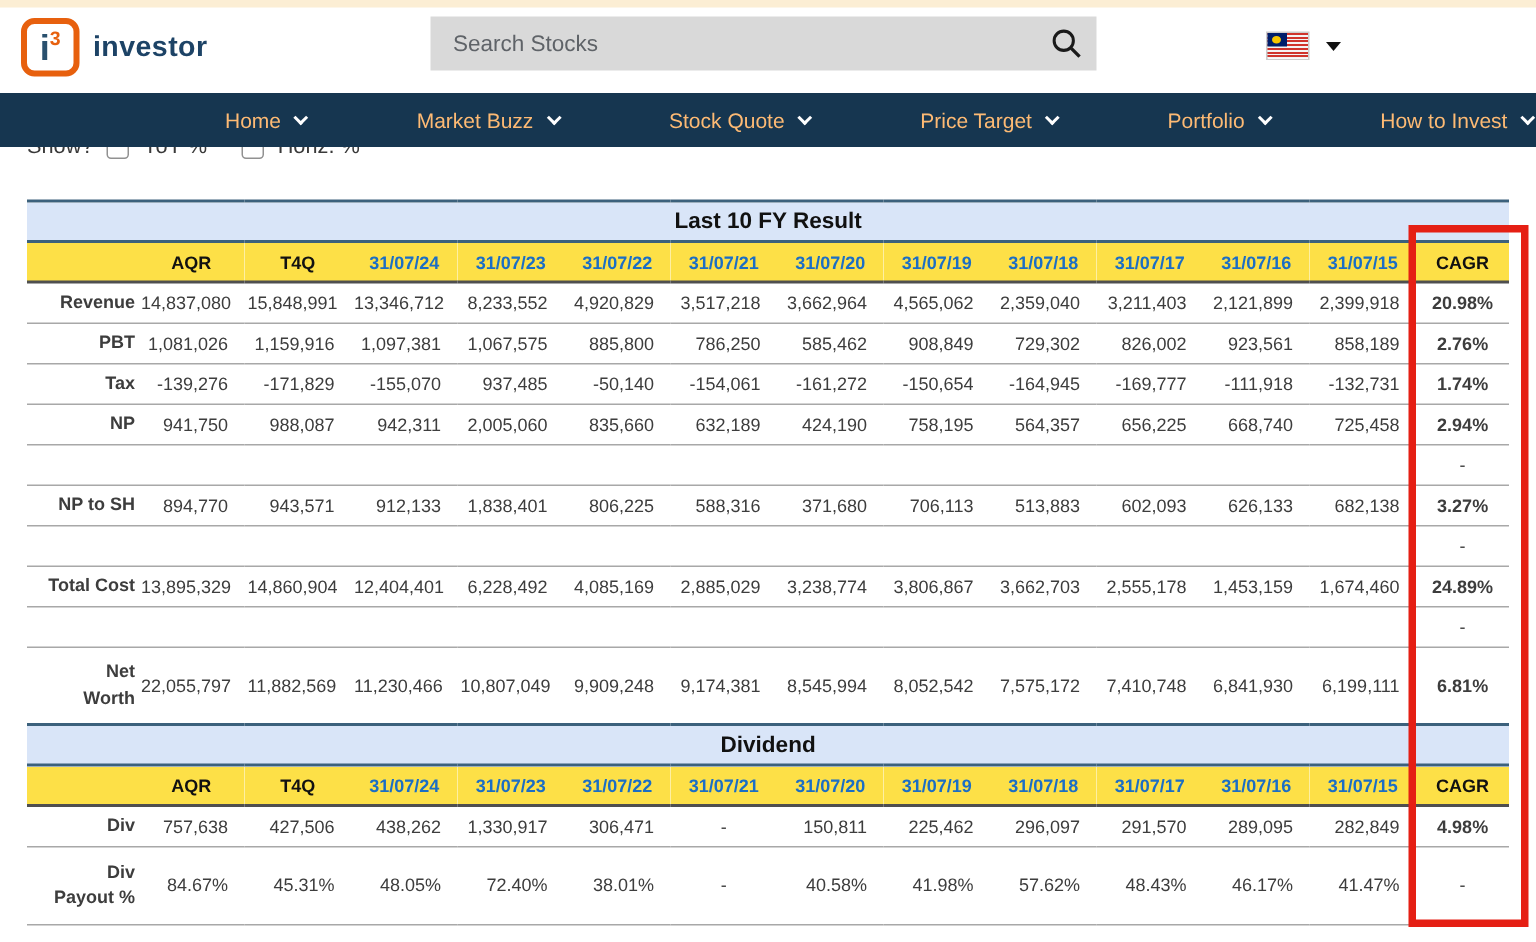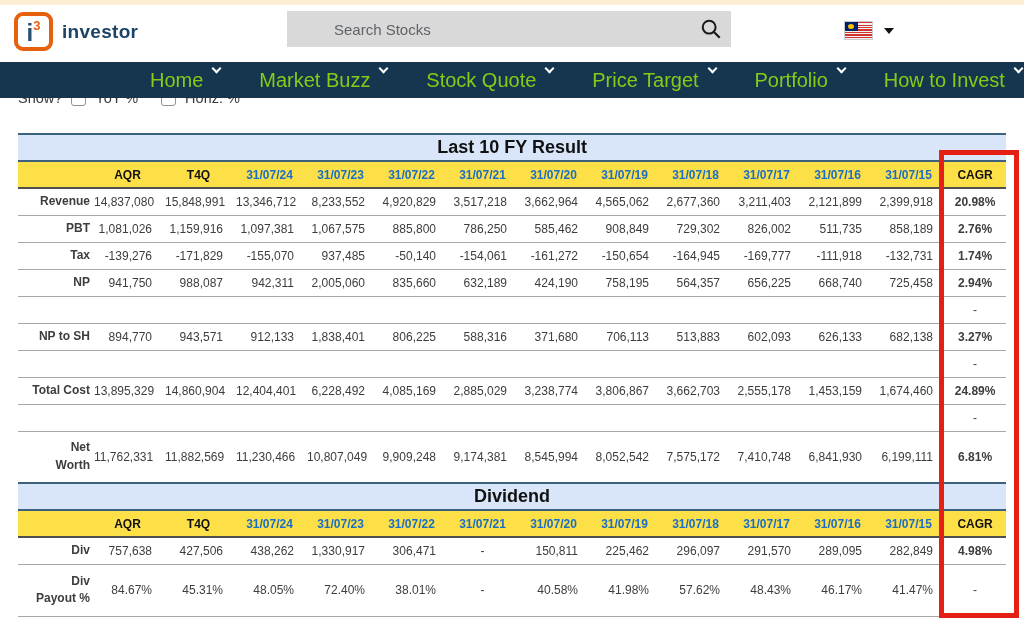--- a/index.html
+++ b/index.html
@@ -12,50 +12,50 @@
 
   
   .logo { position:absolute; left:14px; top:12px; display:flex; align-items:center; gap:9px; text-decoration:none; cursor:pointer; }
   .logo-icon { width:39px; height:39px; border:4px solid #e7600e; border-radius:9px; background:#fff;
     display:flex; align-items:flex-start; justify-content:center; font-weight:bold; color:#29506e; font-size:24px; line-height:33px; }
   .logo-icon sup { color:#e7600e; font-size:13px; line-height:10px; margin-top:5px; font-weight:bold; }
   .wordmark { font-size:19px; font-weight:bold; color:#1d4366; letter-spacing:.3px; }
 
   .search-box { position:absolute; left:287px; top:11px; width:444px; height:36px; background:#d9d9d9; }
   .search-box input { width:100%; height:100%; border:none; outline:none; background:transparent;
-    padding:0 44px 0 15px; font-size:15px; color:#444; font-family:"Liberation Sans",sans-serif;margin-left:32px; }
+    padding:0 44px 0 15px; font-size:15px; color:#444; font-family:"Liberation Sans",sans-serif; }
   .search-box input::placeholder { color:#5f6368; opacity:1; }
   .search-btn { position:absolute; right:9px; top:7px; width:22px; height:22px; cursor:pointer; background:none; border:none; }
 
   .lang { position:absolute; left:845px; top:22px; display:flex; align-items:center; gap:12px; cursor:pointer; }
   .flag { position:relative; width:27px; height:17px;
     background:repeating-linear-gradient(180deg,#d0342c 0 1.25px,#f4f4f4 1.25px 2.5px); box-shadow:0 0 0 1px #ccc; }
   .flag::before { content:""; position:absolute; left:0; top:0; width:13px; height:9px; background:#001e6b; }
   .flag::after { content:""; position:absolute; left:3px; top:2px; width:6px; height:5px; border-radius:50%; background:#f7c600; }
   .caret-down { width:0; height:0; border-left:5px solid transparent; border-right:5px solid transparent; border-top:6px solid #111; }
 
   
   .nav { position:absolute; top:62px; left:0; right:0; height:36px; background:#163650;
     display:flex; align-items:center; justify-content:space-between; padding:0 2px 0 150px; }
-  .nav-item { display:flex; gap:10px; color:#84cc16; font-size:20px; cursor:pointer; white-space:nowrap; }
+  .nav-item { display:flex; align-items:center; gap:10px; color:#fdba74; font-size:14px; cursor:pointer; white-space:nowrap; }
   .chev { width:7px; height:7px; border-right:2px solid #fff; border-bottom:2px solid #fff;
     transform:rotate(45deg); margin-top:-4px; }
 
   
   .filters-clip { position:absolute; top:98px; left:18px; width:420px; height:15px; overflow:hidden; }
   .filters { display:flex; align-items:center; gap:9px; font-size:14.5px; color:#3a3a3a; margin-top:-8px; }
   .cb { width:15px; height:15px; border:1px solid #919191; border-radius:3px; background:#fff; cursor:pointer; flex:none; }
   .filters .opt2 { margin-left:14px; }
 
   
   .tablewrap { position:absolute; top:133px; left:18px; }
   table { border-collapse:collapse; table-layout:fixed; width:988px; font-size:12px; }
   td { height:27px; padding:0 2px; overflow:hidden; white-space:nowrap; }
   tr.banner td { background:#d9e5f8; border-top:2px solid #3c617c; border-bottom:2px solid #3c617c;
-    font-weight:bold; text-align:center; color:#111; font-size:18px; height:27px; }
+    font-weight:bold; text-align:center; color:#111; font-size:15px; height:27px; }
   tr.colhead td { background:#fde047; border-bottom:2px solid #4f4f4f; font-weight:bold;
     text-align:center; color:#111; height:27px; }
   tr.colhead td.date { color:#1b6ec5; cursor:pointer; }
   tr.datarow td { border-bottom:1px solid #a8a8a8; color:#3d3d3d; }
   td.lbl { font-weight:bold; color:#161616; text-align:right; padding-left:4px; white-space:normal; }
   td.lbl span { display:inline-block; max-width:66px; line-height:1.45; }
   tr.tall td { height:52px; }
   tr.tall td.lbl span, tr.wrapl td.lbl span { max-width:54px; }
   td.num { text-align:right; padding-right:11px; }
   td.dashc { text-align:center; padding-right:2px; }
@@ -172,39 +172,39 @@
         <tr class="datarow">
           <td class="lbl"><span>Revenue</span></td>
           <td class="num">14,837,080</td>
           <td class="num">15,848,991</td>
           <td class="num">13,346,712</td>
           <td class="num">8,233,552</td>
           <td class="num">4,920,829</td>
           <td class="num">3,517,218</td>
           <td class="num">3,662,964</td>
           <td class="num">4,565,062</td>
-          <td class="num">2,677,360</td>
+          <td class="num">2,359,040</td>
           <td class="num">3,211,403</td>
           <td class="num">2,121,899</td>
           <td class="num">2,399,918</td>
           <td class="cagr">20.98%</td>
         </tr>
         <tr class="datarow">
           <td class="lbl"><span>PBT</span></td>
           <td class="num">1,081,026</td>
           <td class="num">1,159,916</td>
           <td class="num">1,097,381</td>
           <td class="num">1,067,575</td>
           <td class="num">885,800</td>
           <td class="num">786,250</td>
           <td class="num">585,462</td>
           <td class="num">908,849</td>
           <td class="num">729,302</td>
           <td class="num">826,002</td>
-          <td class="num">511,735</td>
+          <td class="num">923,561</td>
           <td class="num">858,189</td>
           <td class="cagr">2.76%</td>
         </tr>
         <tr class="datarow">
           <td class="lbl"><span>Tax</span></td>
           <td class="num">-139,276</td>
           <td class="num">-171,829</td>
           <td class="num">-155,070</td>
           <td class="num">937,485</td>
           <td class="num">-50,140</td>
@@ -308,21 +308,21 @@
           <td class="num"></td>
           <td class="num"></td>
           <td class="num"></td>
           <td class="num"></td>
           <td class="num"></td>
           <td class="num"></td>
           <td class="cagr dash">-</td>
         </tr>
         <tr class="datarow tall wrapl">
           <td class="lbl"><span>Net Worth</span></td>
-          <td class="num">11,762,331</td>
+          <td class="num">22,055,797</td>
           <td class="num">11,882,569</td>
           <td class="num">11,230,466</td>
           <td class="num">10,807,049</td>
           <td class="num">9,909,248</td>
           <td class="num">9,174,381</td>
           <td class="num">8,545,994</td>
           <td class="num">8,052,542</td>
           <td class="num">7,575,172</td>
           <td class="num">7,410,748</td>
           <td class="num">6,841,930</td>

